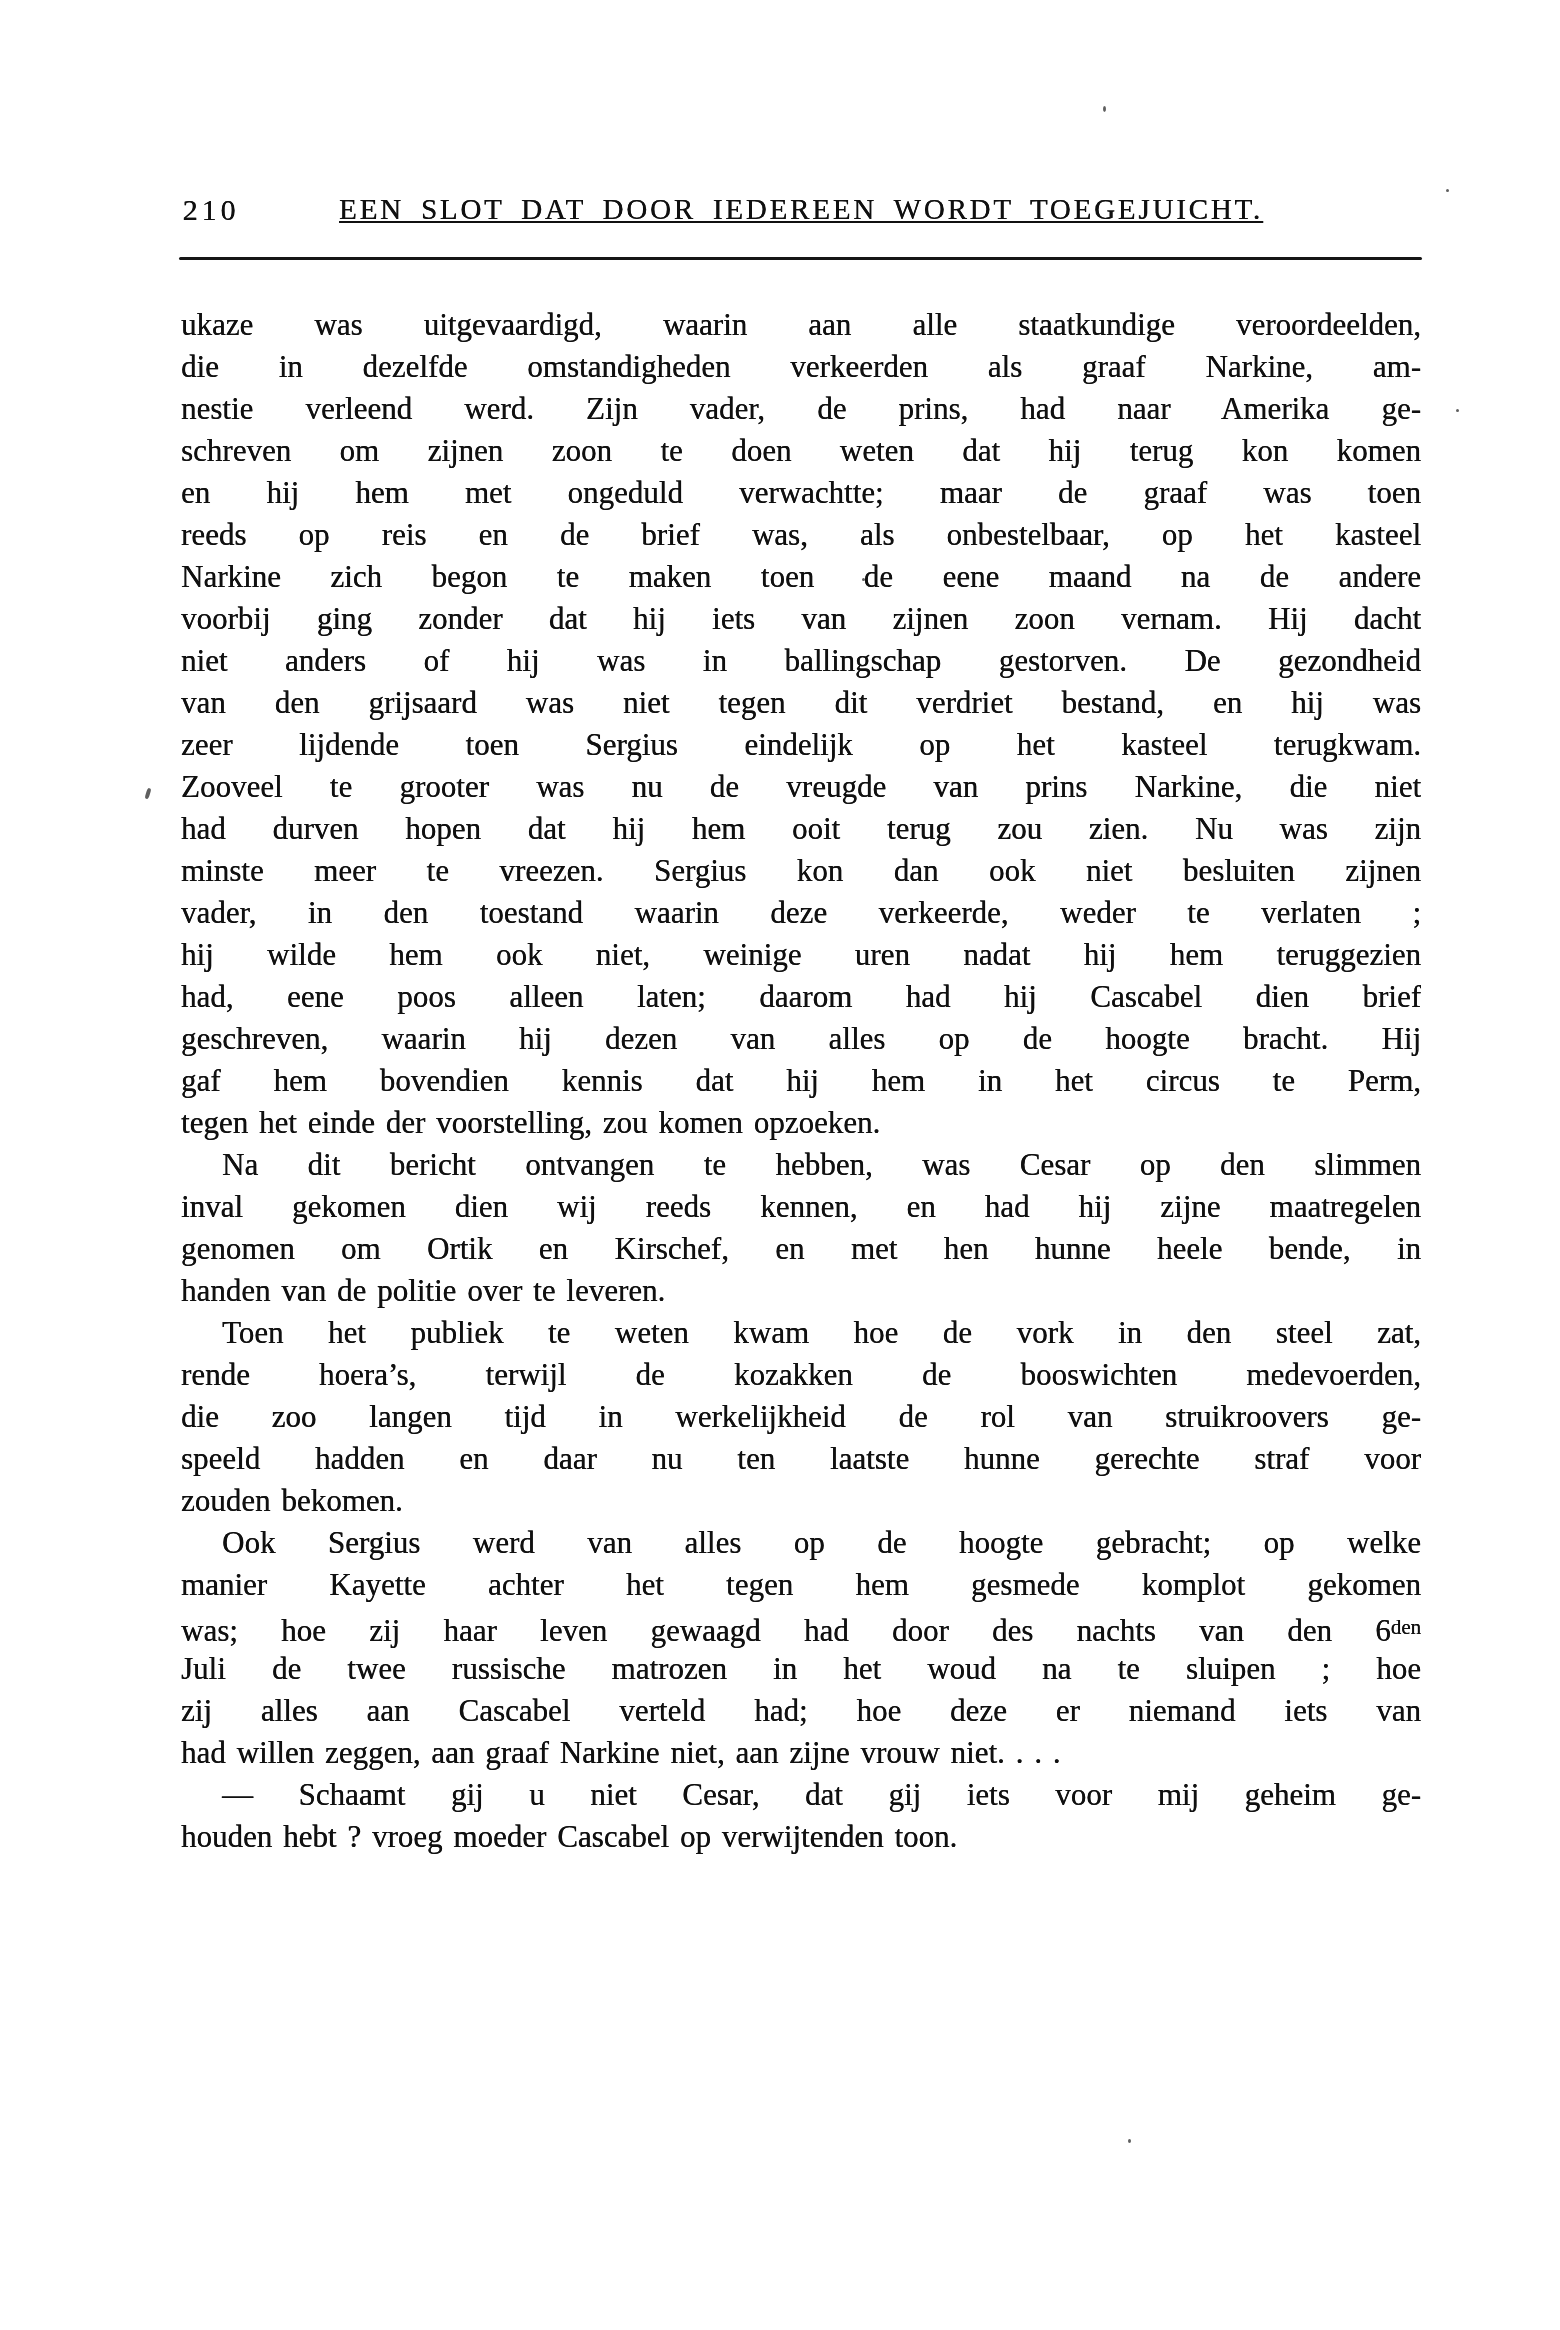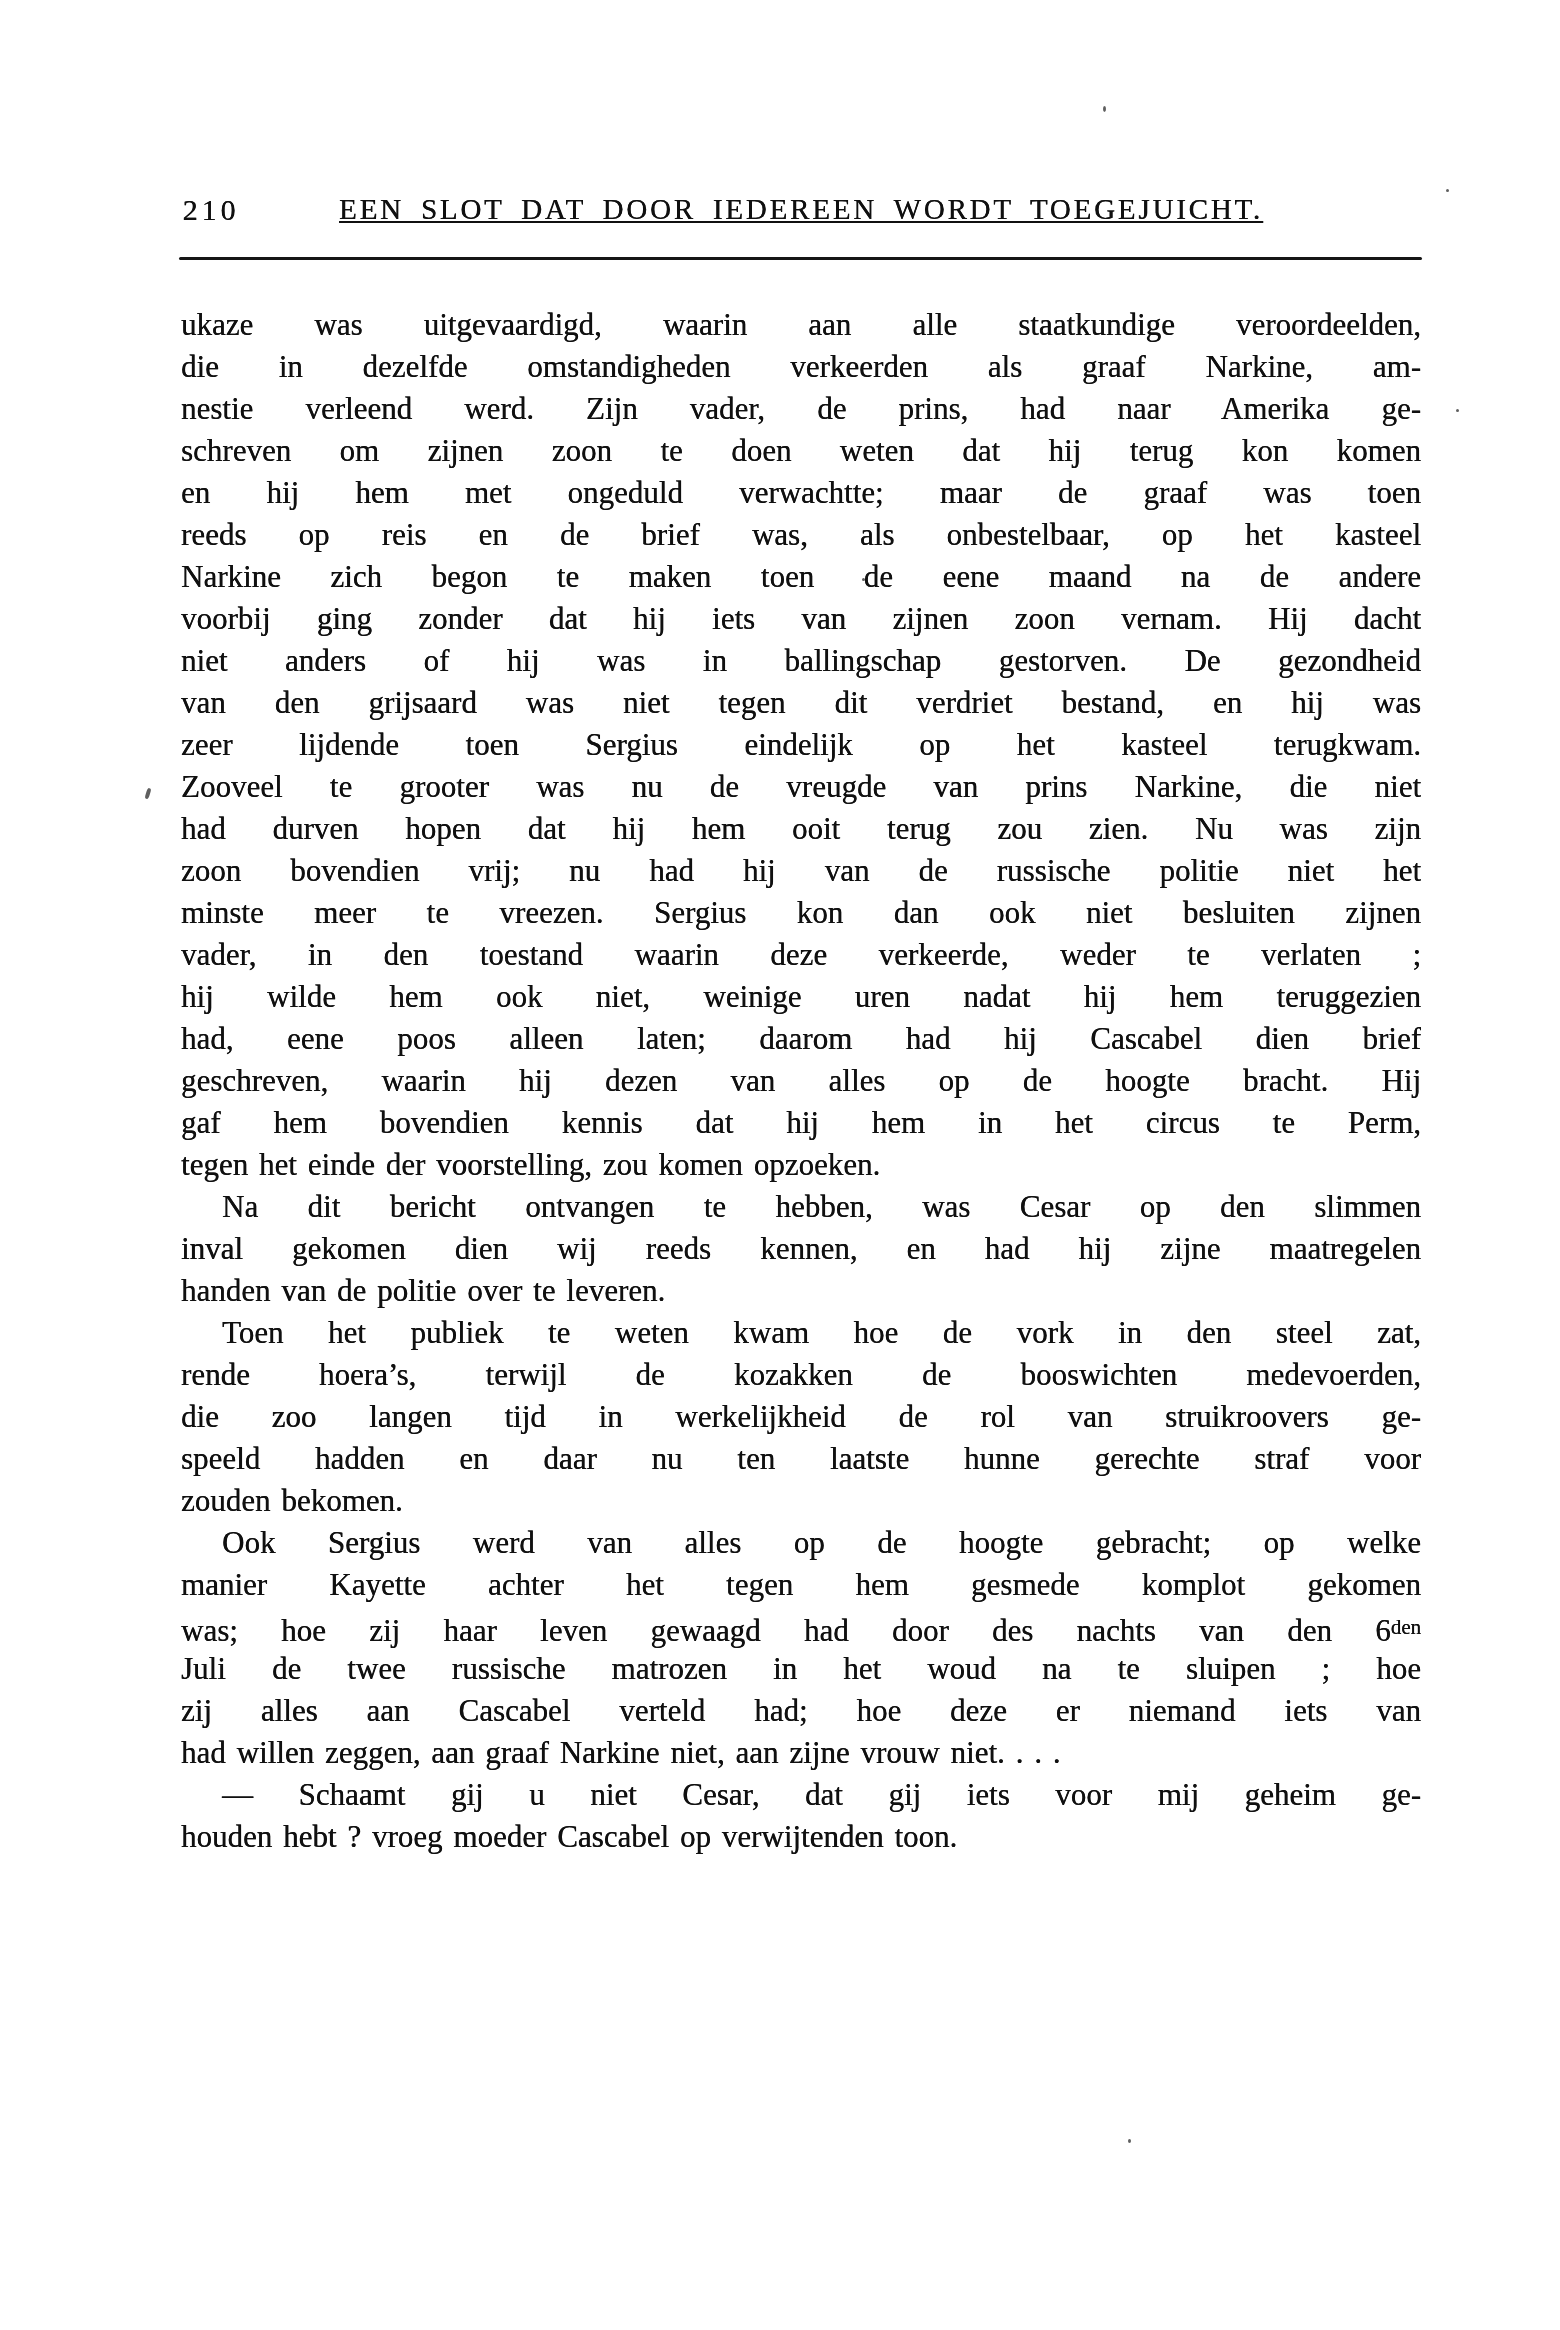--- a/index.html
+++ b/index.html
@@ -111,32 +111,32 @@
         <div class="line j">schreven om zijnen zoon te doen weten dat hij terug kon komen</div>
         <div class="line j">en hij hem met ongeduld verwachtte; maar de graaf was toen</div>
         <div class="line j">reeds op reis en de brief was, als onbestelbaar, op het kasteel</div>
         <div class="line j">Narkine zich begon te maken toen de eene maand na de andere</div>
         <div class="line j">voorbij ging zonder dat hij iets van zijnen zoon vernam. Hij dacht</div>
         <div class="line j">niet anders of hij was in ballingschap gestorven. De gezondheid</div>
         <div class="line j">van den grijsaard was niet tegen dit verdriet bestand, en hij was</div>
         <div class="line j">zeer lijdende toen Sergius eindelijk op het kasteel terugkwam.</div>
         <div class="line j">Zooveel te grooter was nu de vreugde van prins Narkine, die niet</div>
         <div class="line j">had durven hopen dat hij hem ooit terug zou zien. Nu was zijn</div>
-        <div class="line j">zoon bovendien vrij; nu had hij van de russische politie niet het</div>
         <div class="line j">minste meer te vreezen. Sergius kon dan ook niet besluiten zijnen</div>
         <div class="line j">vader, in den toestand waarin deze verkeerde, weder te verlaten ;</div>
         <div class="line j">hij wilde hem ook niet, weinige uren nadat hij hem teruggezien</div>
         <div class="line j">had, eene poos alleen laten; daarom had hij Cascabel dien brief</div>
         <div class="line j">geschreven, waarin hij dezen van alles op de hoogte bracht. Hij</div>
         <div class="line j">gaf hem bovendien kennis dat hij hem in het circus te Perm,</div>
         <div class="line">tegen het einde der voorstelling, zou komen opzoeken.</div>
       </div>
       <div class="paragraph indent">
         <div class="line j">Na dit bericht ontvangen te hebben, was Cesar op den slimmen</div>
         <div class="line j">inval gekomen dien wij reeds kennen, en had hij zijne maatregelen</div>
+        <div class="line j">genomen om Ortik en Kirschef, en met hen hunne heele bende, in</div>
         <div class="line">handen van de politie over te leveren.</div>
       </div>
       <div class="paragraph indent">
         <div class="line j">Toen het publiek te weten kwam hoe de vork in den steel zat,</div>
         <div class="line j">rende hoera’s, terwijl de kozakken de booswichten medevoerden,</div>
         <div class="line j">die zoo langen tijd in werkelijkheid de rol van struikroovers ge-</div>
         <div class="line j">speeld hadden en daar nu ten laatste hunne gerechte straf voor</div>
         <div class="line">zouden bekomen.</div>
       </div>
       <div class="paragraph indent">

